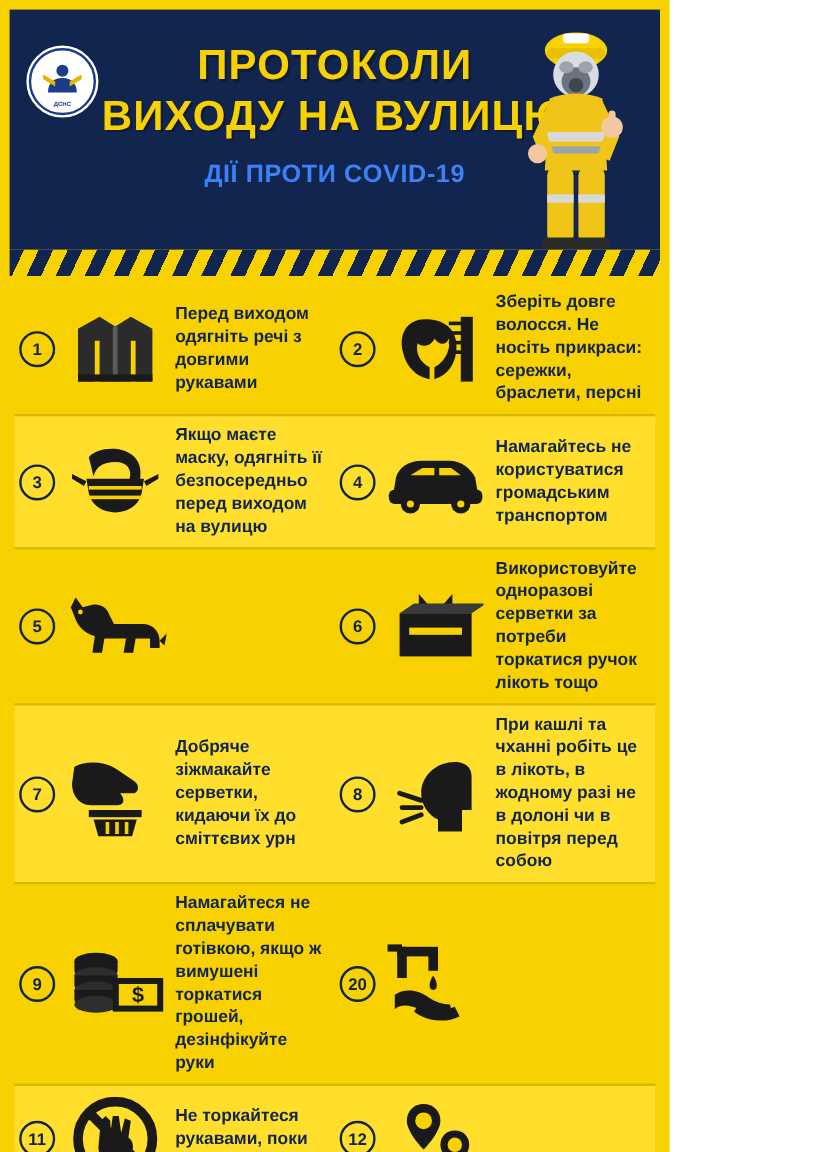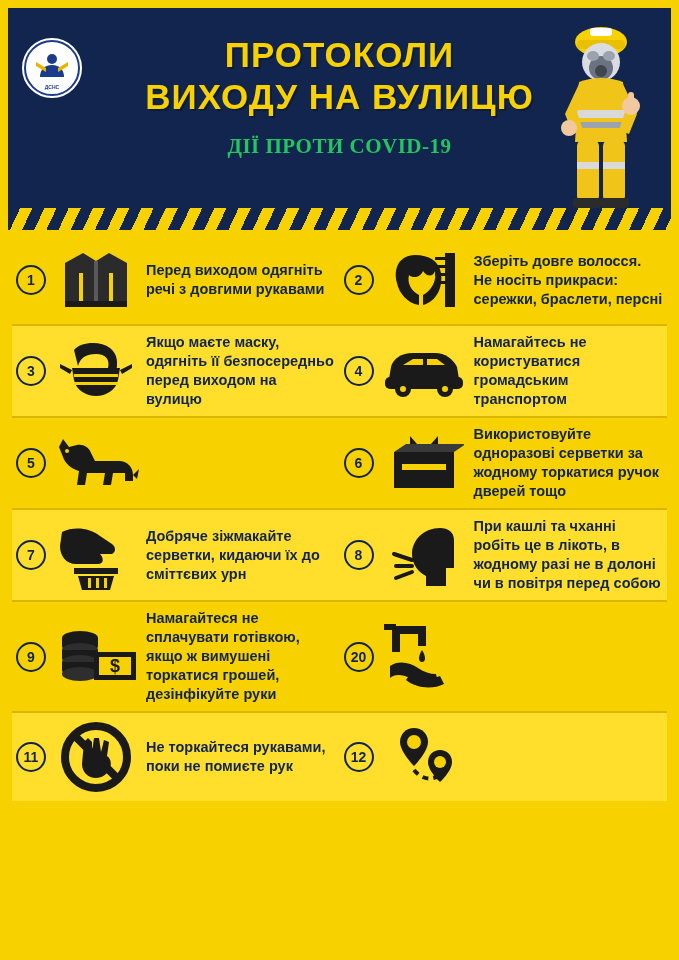--- a/index.html
+++ b/index.html
@@ -7,21 +7,21 @@
     margin: 0; padding: 0;
     background: #ffffff;
   }
   body {
     width: 679px; height: 960px;
     font-family: "Liberation Sans", sans-serif;
     overflow: hidden;
   }
   .poster {
     position: relative;
-    width: 679px; height: 960px;
+    width: 558px; height: 960px;
     background: #f7d100;
     padding: 8px 8px 16px 8px;
   }
   
   .header {
     position: relative;
     background: #12254f;
     height: 200px;
     width: 100%;
     overflow: hidden;
@@ -34,25 +34,24 @@
   .title-line {
     color: #f7d100;
     font-weight: bold;
     font-size: 35px;
     letter-spacing: 1px;
     line-height: 42px;
     text-shadow: 2px 2px 0 rgba(0,0,0,0.25);
   }
   .subtitle {
     margin-top: 16px;
-    color: #22c55e;
+    color: #3b82f6;
     font-weight: bold;
     font-size: 21px;
     letter-spacing: 0.5px;
-    font-family: Liberation Serif, serif;
   }
   
   .logo {
     position: absolute;
     left: 12px; top: 28px;
     width: 64px; height: 64px;
     border-radius: 50%;
     background: #ffffff;
     border: 2px solid #12254f;
     display: flex; align-items: center; justify-content: center;
@@ -266,21 +265,21 @@
       <div class="cell right">
         <div class="num">6</div>
         <div class="icon">
           <svg width="80" height="66" viewBox="0 0 80 66">
             <path d="M26 6 L40 22 L54 6 L54 22 L26 22 Z" fill="#1a1a1a"></path>
             <rect x="10" y="22" width="60" height="36" fill="#1a1a1a"></rect>
             <path d="M10 22 L22 14 L82 14 L70 22 Z" fill="#3a3a3a"></path>
             <rect x="18" y="34" width="44" height="6" fill="#f7d100"></rect>
           </svg>
         </div>
-        <div class="txt">Використовуйте одноразові серветки за жодному торкатися ручок дверей тощо</div>
+        <div class="txt">Використовуйте одноразові серветки за потреби торкатися ручок лікоть тощо</div>
       </div>
     </div>
 
     <div class="row alt">
       <div class="cell">
         <div class="num">7</div>
         <div class="icon">
           <svg width="80" height="70" viewBox="0 0 80 70">
             <path d="M6 12 C18 6 34 8 44 16 L56 24 C60 27 60 32 56 34 L44 34 C48 38 48 44 42 44 L20 44 C10 44 4 36 4 26 Z" fill="#1a1a1a"></path>
             <rect x="18" y="48" width="44" height="6" fill="#1a1a1a"></rect>

